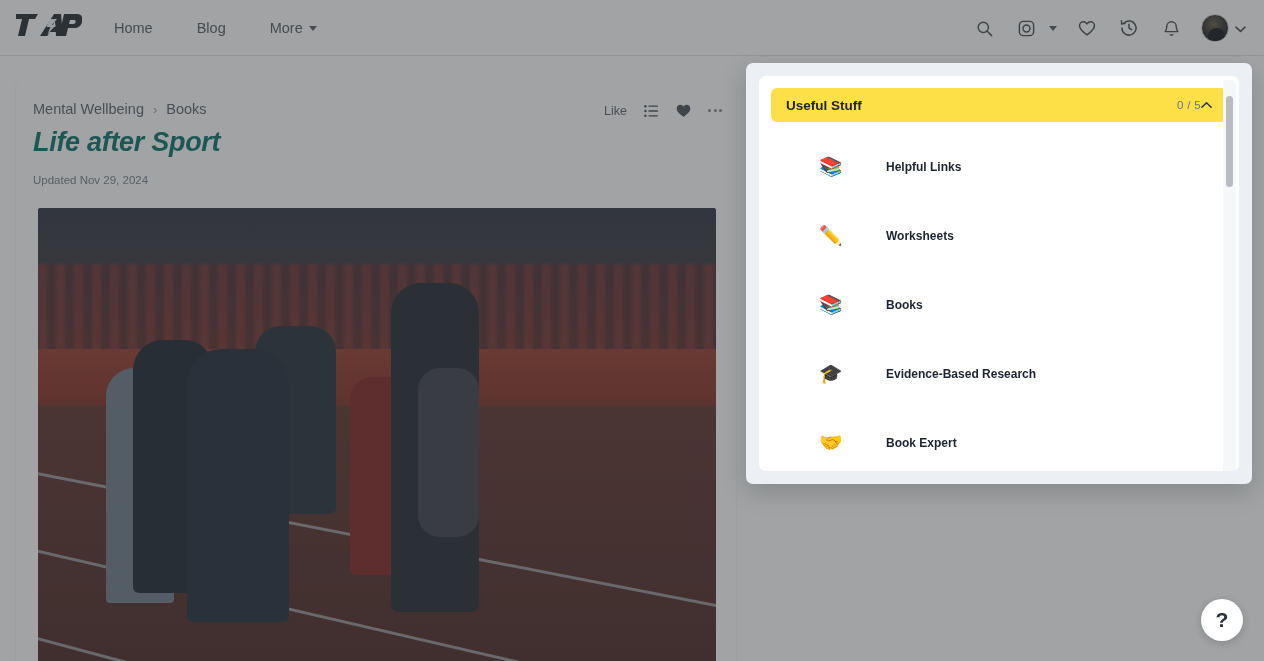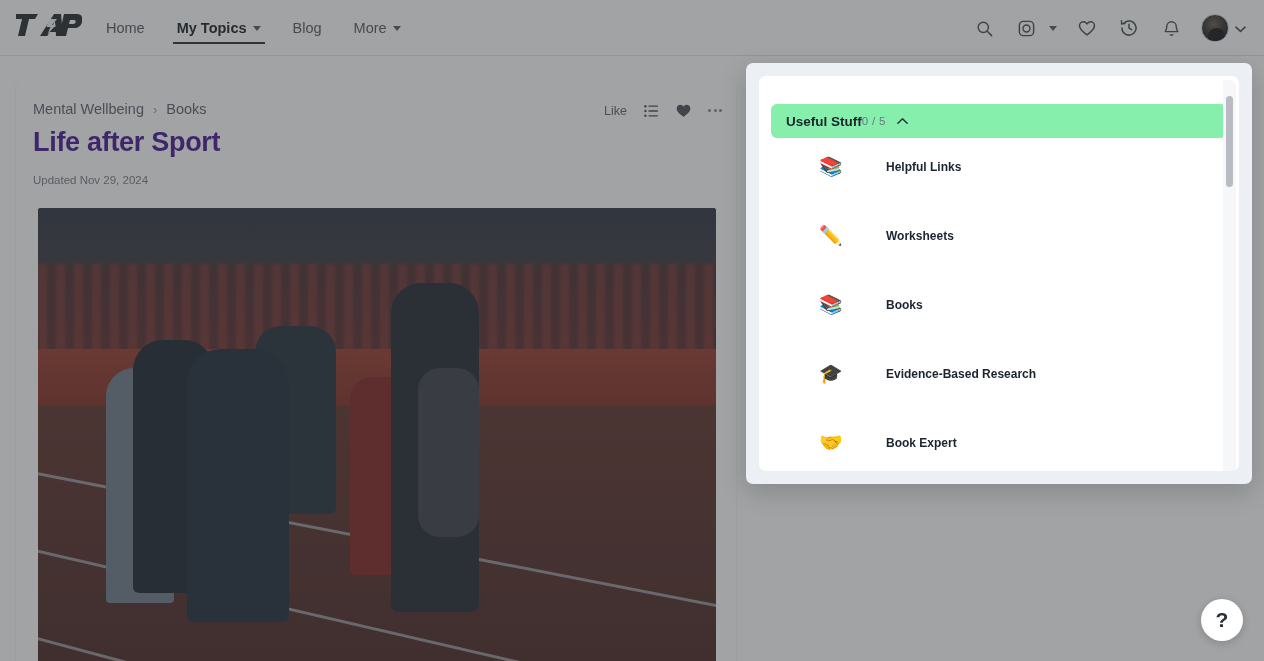--- a/index.html
+++ b/index.html
@@ -52,25 +52,25 @@
     left: 14px; top: 8px;
     width: 70px; height: 34px;
     display: flex;
     align-items: center;
     justify-content: center;
   }
   .brand svg { display: block; }
 
   .nav-links {
     position: absolute;
-    left: 92px; top: 0;
+    left: 100px; top: 0;
     height: 56px;
     display: flex;
     align-items: center;
-    gap: 4px;
+    gap: 16px;
   }
   .nav-link {
     position: relative;
     height: 56px;
     display: flex;
     align-items: center;
     padding: 0 14px;
     font-size: 14.5px;
     color: #5a6068;
     cursor: pointer;
@@ -159,22 +159,23 @@
   .breadcrumb .sep {
     color: #9aa1aa;
     font-size: 13px;
   }
 
   .page-title {
     position: absolute;
     left: 17px; top: 50px;
     font-size: 27px;
     font-weight: bold;
-    color: #4c1d95;
+    color: #0f766e;
     letter-spacing: -0.3px;
+    font-style: italic;
   }
 
   .updated {
     position: absolute;
     left: 17px; top: 97px;
     font-size: 11.5px;
     color: #7b828b;
   }
 
   .actions-row {
@@ -288,38 +289,38 @@
   .modal-card {
     position: relative;
     width: 100%; height: 100%;
     background: #ffffff;
     border-radius: 7px;
     overflow: hidden;
   }
 
   .modal-header {
     position: absolute;
-    left: 12px; top: 28px;
+    left: 12px; top: 12px;
     width: 456px; height: 34px;
-    background: #86efac;
+    background: #fde047;
     border-radius: 6px;
     display: flex;
     align-items: center;
+    justify-content: space-between;
     padding: 0 15px;
     cursor: pointer;
   }
   .modal-title {
     font-size: 13.5px;
     font-weight: bold;
     color: #1b2430;
   }
   .modal-header-right {
     display: flex;
     align-items: center;
-    gap: 11px;
   }
   .modal-count {
     font-size: 11.5px;
     color: #6a7686;
     letter-spacing: .3px;
   }
   .chev-up {
     width: 11px; height: 11px;
     display: flex; align-items: center; justify-content: center;
     color: #2b3645;
@@ -407,24 +408,20 @@
             <path d="M24 24 l14 -22 h7 l2 22 h-7 l-0.2 -4 h-6.3 l-2.2 4 z M36 15 h3.3 l-0.3 -6 z"></path>
             <path d="M48 2 h13 c5 0 6 4 5 8 c-1 4 -4 6 -8 6 h-6 l-2 8 h-7 z M54 8 l-1 4 h4 c1.6 0 2.4 -0.8 2.6 -2 c0.2 -1.2 -0.4 -2 -1.8 -2 z"></path>
           </g>
           <path d="M33.5 7 l7.5 0 l-5 6 l4 0 l-8.5 9 l3 -7 l-4 0 z" fill="#f3f4f6"></path>
         </svg>
       </div>
 
       <div class="nav-links">
         <div class="nav-link">
           <span>Home</span>
-        </div>
-        <div class="nav-link active">
-          <span>My Topics</span>
-          <span class="caret"></span>
         </div>
         <div class="nav-link">
           <span>Blog</span>
         </div>
         <div class="nav-link">
           <span>More</span>
           <span class="caret"></span>
         </div>
       </div>
 

